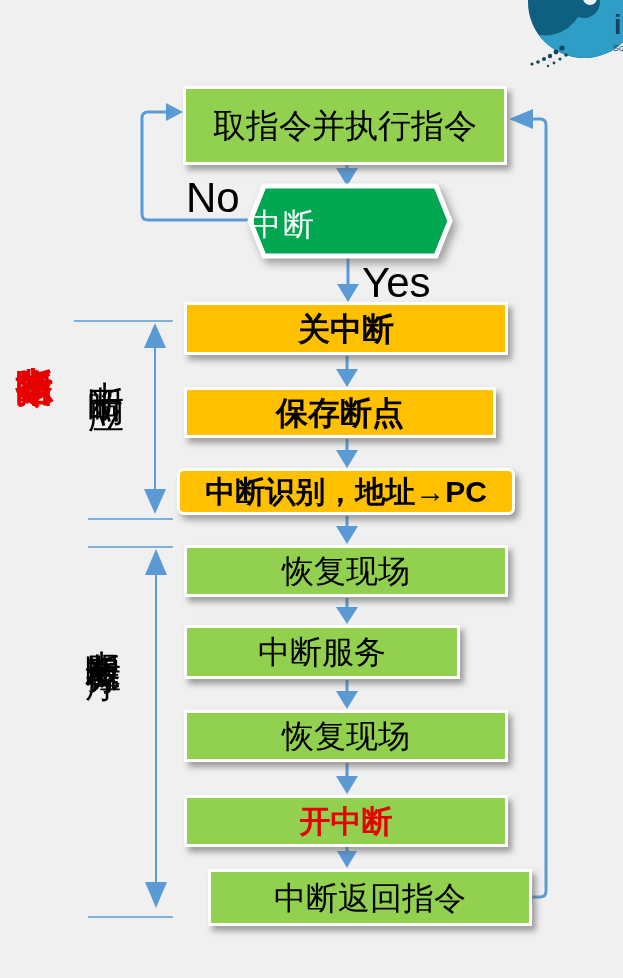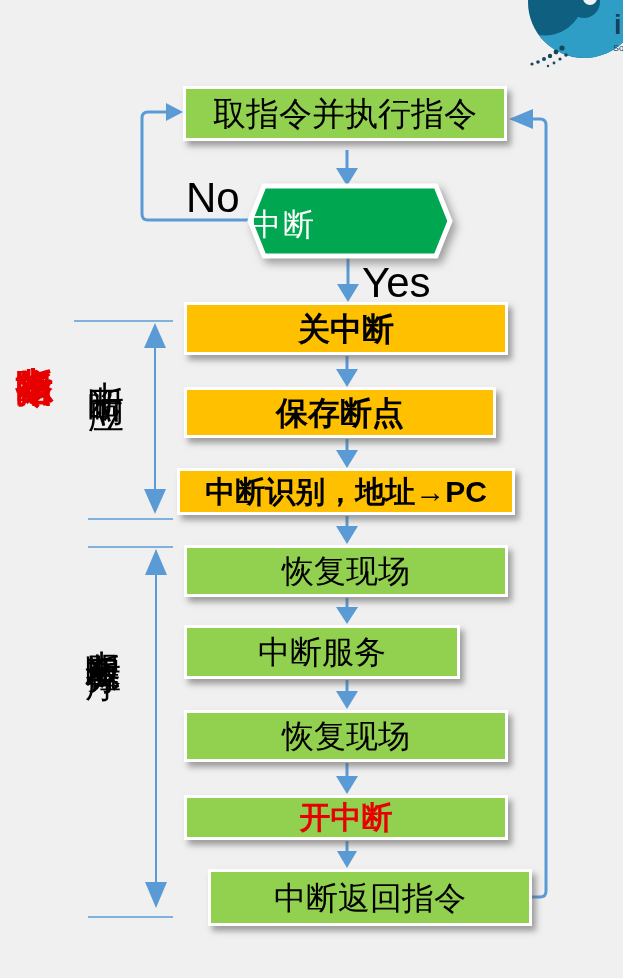--- a/index.html
+++ b/index.html
@@ -12,28 +12,28 @@
   svg.wires{position:absolute;left:0;top:0;z-index:1;}
   .box{
     position:absolute;z-index:2;box-sizing:border-box;
     display:flex;align-items:center;justify-content:center;
     border:3px solid #ffffff;
     box-shadow:4px 5px 6px rgba(90,90,90,.55);
     font-size:32px;line-height:1;white-space:nowrap;
   }
   .green{background:#92d050;}
   .orange{background:#ffc000;font-weight:bold;}
-  .b-fetch   {left:183px;top:86px;width:324px;height:55px;font-size:33px;}
+  .b-fetch   {left:183px;top:86px;width:324px;height:79px;font-size:33px;}
   .b-close   {left:184px;top:302px;width:324px;height:53px;}
   .b-save    {left:184px;top:387px;width:312px;height:51px;}
-  .b-identify{left:177px;top:468px;width:338px;height:47px;font-size:30px;}
+  .b-identify{left:177px;top:468px;width:338px;height:47px;font-size:30px;border-radius:7px;}
   .b-protect {left:184px;top:545px;width:324px;height:52px;}
   .b-service {left:184px;top:625px;width:276px;height:54px;}
   .b-restore {left:184px;top:710px;width:324px;height:52px;}
-  .b-open    {left:184px;top:795px;width:324px;height:45px;font-weight:bold;color:#e60000;font-size:31px;}
+  .b-open    {left:184px;top:795px;width:324px;height:52px;font-weight:bold;color:#e60000;font-size:31px;}
   .b-return  {left:184px;top:869px;width:324px;height:57px;margin-left:24px;}
   .hex-label{
     position:absolute;z-index:3;left:250px;top:204px;width:200px;
     text-align:left;font-size:31px;font-weight:normal;color:#ffffff;
     letter-spacing:2px;
   }
   .edge-label{position:absolute;z-index:3;font-size:42px;line-height:1;color:#000;text-align:right;}
   .lbl-no {left:186px;top:177px;}
   .lbl-yes{left:362px;top:262px;}
   .vtext{

